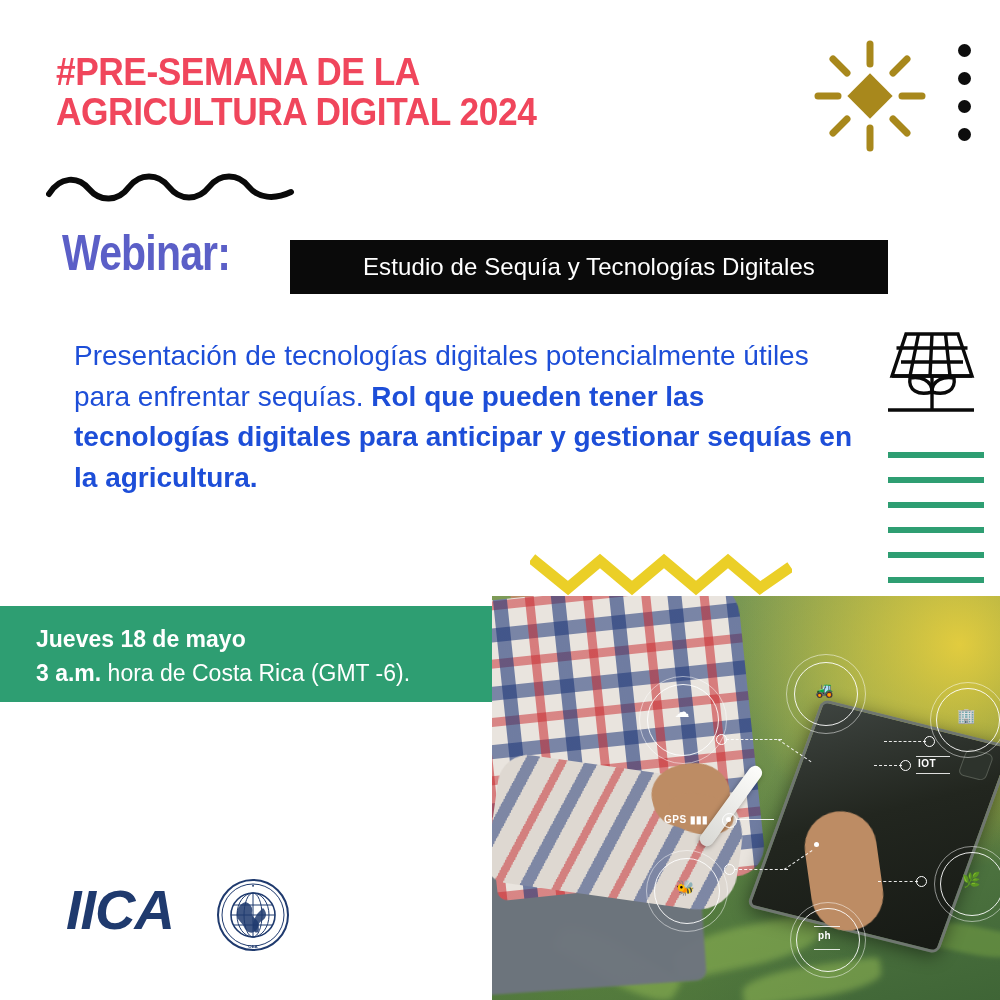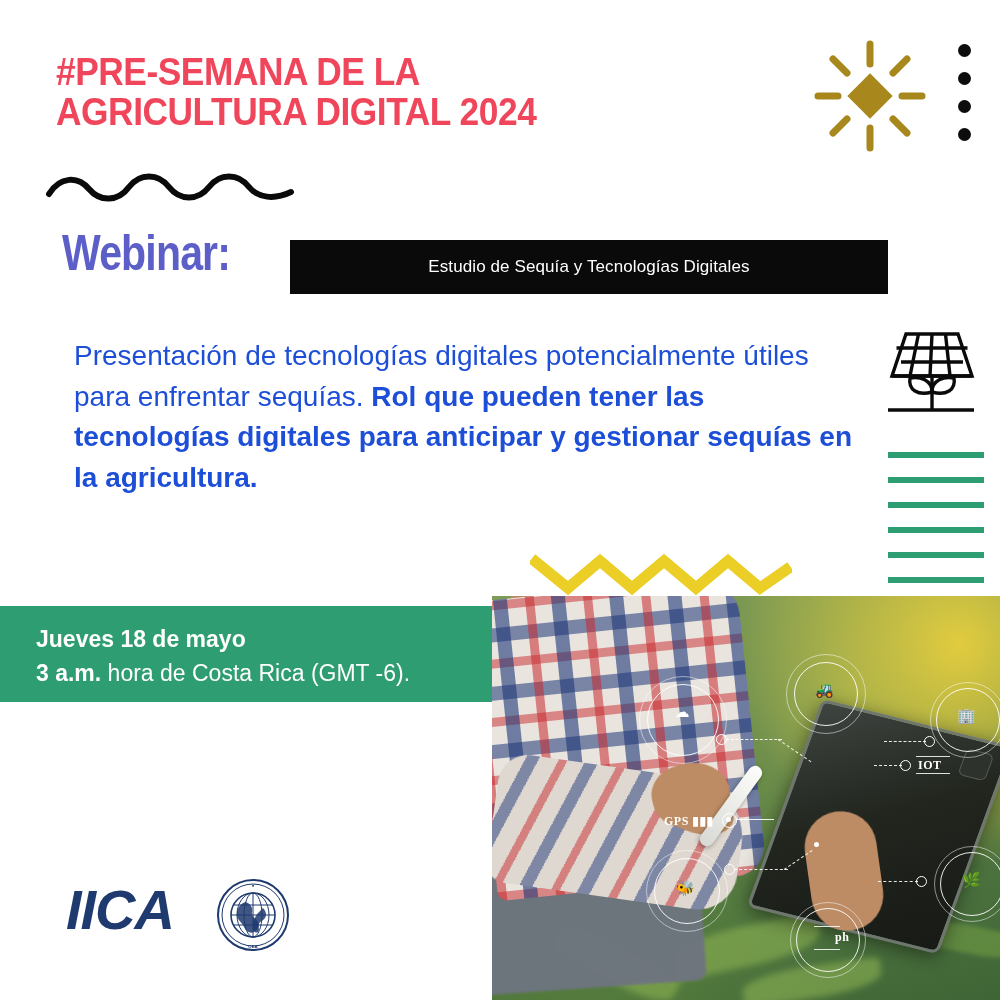--- a/index.html
+++ b/index.html
@@ -37,21 +37,21 @@
     font-weight:bold;font-size:50px;line-height:1;
     color:#5B5FC7;letter-spacing:-1px;
     transform:scaleX(0.82);transform-origin:left top;
   }
   .webinar-bar{
     position:absolute;left:290px;top:240px;width:598px;height:54px;
     background:#0a0a0a;
     display:flex;align-items:center;justify-content:center;
   }
   .webinar-bar span{
-    color:#fff;font-size:17px;font-weight:400;letter-spacing:0.1px;
+    color:#fff;font-size:24px;font-weight:400;letter-spacing:0.1px;
     white-space:nowrap;
   }
 
   
   .body-copy{
     position:absolute;left:74px;top:324px;width:790px;
     font-size:28px;line-height:1.45;color:#1d4ed8;font-weight:400;margin-top:12px;
   }
   .body-copy b{font-weight:bold;}
 
@@ -124,21 +124,21 @@
 
   
   .hud{position:absolute;inset:0;}
   .hud-ring{position:absolute;border:1.6px solid rgba(255,255,255,.9);border-radius:50%;}
   .hud-ring.thin{border-width:1px;border-color:rgba(255,255,255,.5);}
   .hud-node{position:absolute;width:9px;height:9px;border:1.6px solid #fff;border-radius:50%;}
   .hud-dot{position:absolute;width:5px;height:5px;background:#fff;border-radius:50%;}
   .hud-line{position:absolute;height:0;border-top:1.6px dashed rgba(255,255,255,.9);}
   .hud-line.solid{border-top-style:solid;}
   .hud-ico{position:absolute;color:#fff;font-size:15px;line-height:1;text-align:center;}
-  .hud-tag{position:absolute;color:#fff;font-size:12px;letter-spacing:.5px;font-weight:bold;white-space:nowrap;font-family:Liberation Serif, serif;}
+  .hud-tag{position:absolute;color:#fff;font-size:10px;letter-spacing:.5px;font-weight:bold;white-space:nowrap;}
   .hud-bracket{position:absolute;border:1px solid rgba(255,255,255,.85);border-left:0;border-right:0;}
 
   
   .date-band{
     position:absolute;left:0;top:606px;width:492px;height:96px;
     background:#2E9E72;
   }
   .date-band .l1{position:absolute;left:36px;top:20px;color:#fff;font-size:23px;font-weight:bold;}
   .date-band .l2{position:absolute;left:36px;top:54px;color:#fff;font-size:23px;font-weight:400;}
   .date-band .l2 b{font-weight:bold;}
@@ -301,21 +301,21 @@
 
       <div class="hud-ring" style="left:448px;top:256px;width:62px;height:62px;"></div>
       <div class="hud-ring thin" style="left:442px;top:250px;width:74px;height:74px;"></div>
       <div class="hud-ico" style="left:468px;top:276px;width:24px;">🌿</div>
       <div class="hud-node" style="left:424px;top:280px;"></div>
       <div class="hud-line" style="left:386px;top:285px;width:40px;"></div>
 
       <div class="hud-ring" style="left:304px;top:312px;width:62px;height:62px;"></div>
       <div class="hud-ring thin" style="left:298px;top:306px;width:74px;height:74px;"></div>
       <div class="hud-bracket" style="left:322px;top:330px;width:26px;height:22px;"></div>
-      <div class="hud-tag" style="left:343px;top:334px;">ph</div>
+      <div class="hud-tag" style="left:326px;top:334px;">ph</div>
     </div>
   </div>
 
   <div class="date-band">
     <div class="l1">Jueves 18 de mayo</div>
     <div class="l2"><b>3 a.m.</b><span> hora de Costa Rica (GMT -6).</span></div>
   </div>
 
 
   <div class="logo">

